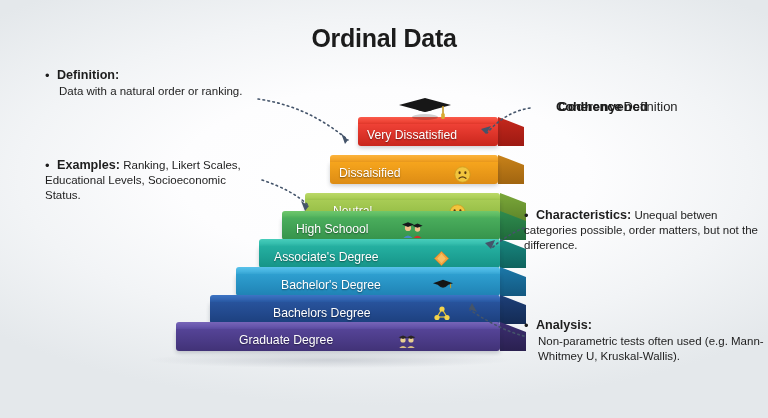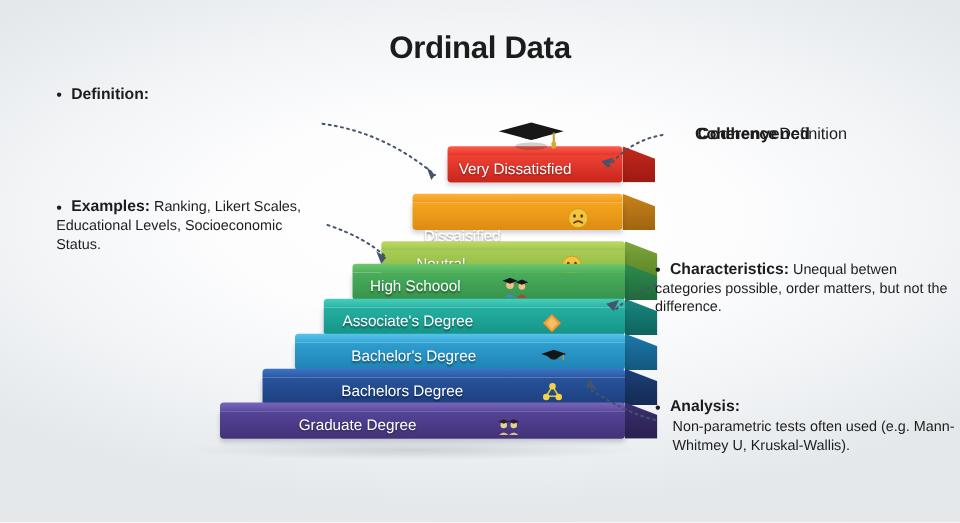--- a/index.html
+++ b/index.html
@@ -201,21 +201,21 @@
         <path d="M45 10 v8" stroke="#c79a26" stroke-width="1.6" fill="none"></path>
         <rect x="43.2" y="17" width="3.6" height="6" rx="1.6" fill="#d8ab33"></rect>
       </svg>
     </div>
 
     <div class="step" style="left:330px; top:155px; width:168px;">
       <div class="side" style="left:168px; height:29px; background:linear-gradient(180deg,#c8821a,#a16510);
                   clip-path: polygon(0 0, 100% 10px, 100% 100%, 0 100%);"></div>
       <div class="top" style="width:168px; background:linear-gradient(180deg,#fcb43c,#f09c1c);"></div>
       <div class="front" style="top:7px; width:168px; background:linear-gradient(180deg,#f6a51d,#dd8c14);"></div>
-      <div class="label" style="left:9px; top:27px;">Dissaisified</div>
+      <div class="label" style="left:9px; top:11px;">Dissaisified</div>
       <div class="emoji" style="left:124px; top:11px;">
         <svg width="17" height="17" viewBox="0 0 20 20">
           <circle cx="10" cy="10" r="9" fill="#f2c53d" stroke="#c79a1f" stroke-width="0.8"></circle>
           <ellipse cx="6.6" cy="8" rx="1.3" ry="1.7" fill="#5a3a10"></ellipse>
           <ellipse cx="13.4" cy="8" rx="1.3" ry="1.7" fill="#5a3a10"></ellipse>
           <path d="M6 14.4 q4 -3.2 8 0" stroke="#5a3a10" stroke-width="1.5" fill="none" stroke-linecap="round"></path>
         </svg>
       </div>
     </div>
 
@@ -335,20 +335,21 @@
         <polygon points="486,134 491,126 481,129"></polygon>
         <polygon points="491,249 495,240 485,243"></polygon>
         <polygon points="469,309 477,312 472,303"></polygon>
       </g>
     </svg>
   </div>
 
   <div class="txtblock" id="definition-block">
     <span class="bullet">•</span>
     <span class="row1 head">Definition:</span>
+    <span class="line2 body">Data with a natural order or ranking.</span>
   </div>
 
   <div class="txtblock" id="examples-block">
     <span class="bullet">•</span>
     <span class="row1 head">Examples:</span><span class="body cont" style="display:inline"> Ranking, Likert Scales, Educational Levels, Socioeconomic Status.</span>
   </div>
 
   <div class="txtblock" id="characteristics-block">
     <span class="bullet">•</span>
     <span class="row1 head">Characteristics:</span><span class="body" style="display:inline"> Unequal betwen categories possible, order matters, but not the difference.</span>

